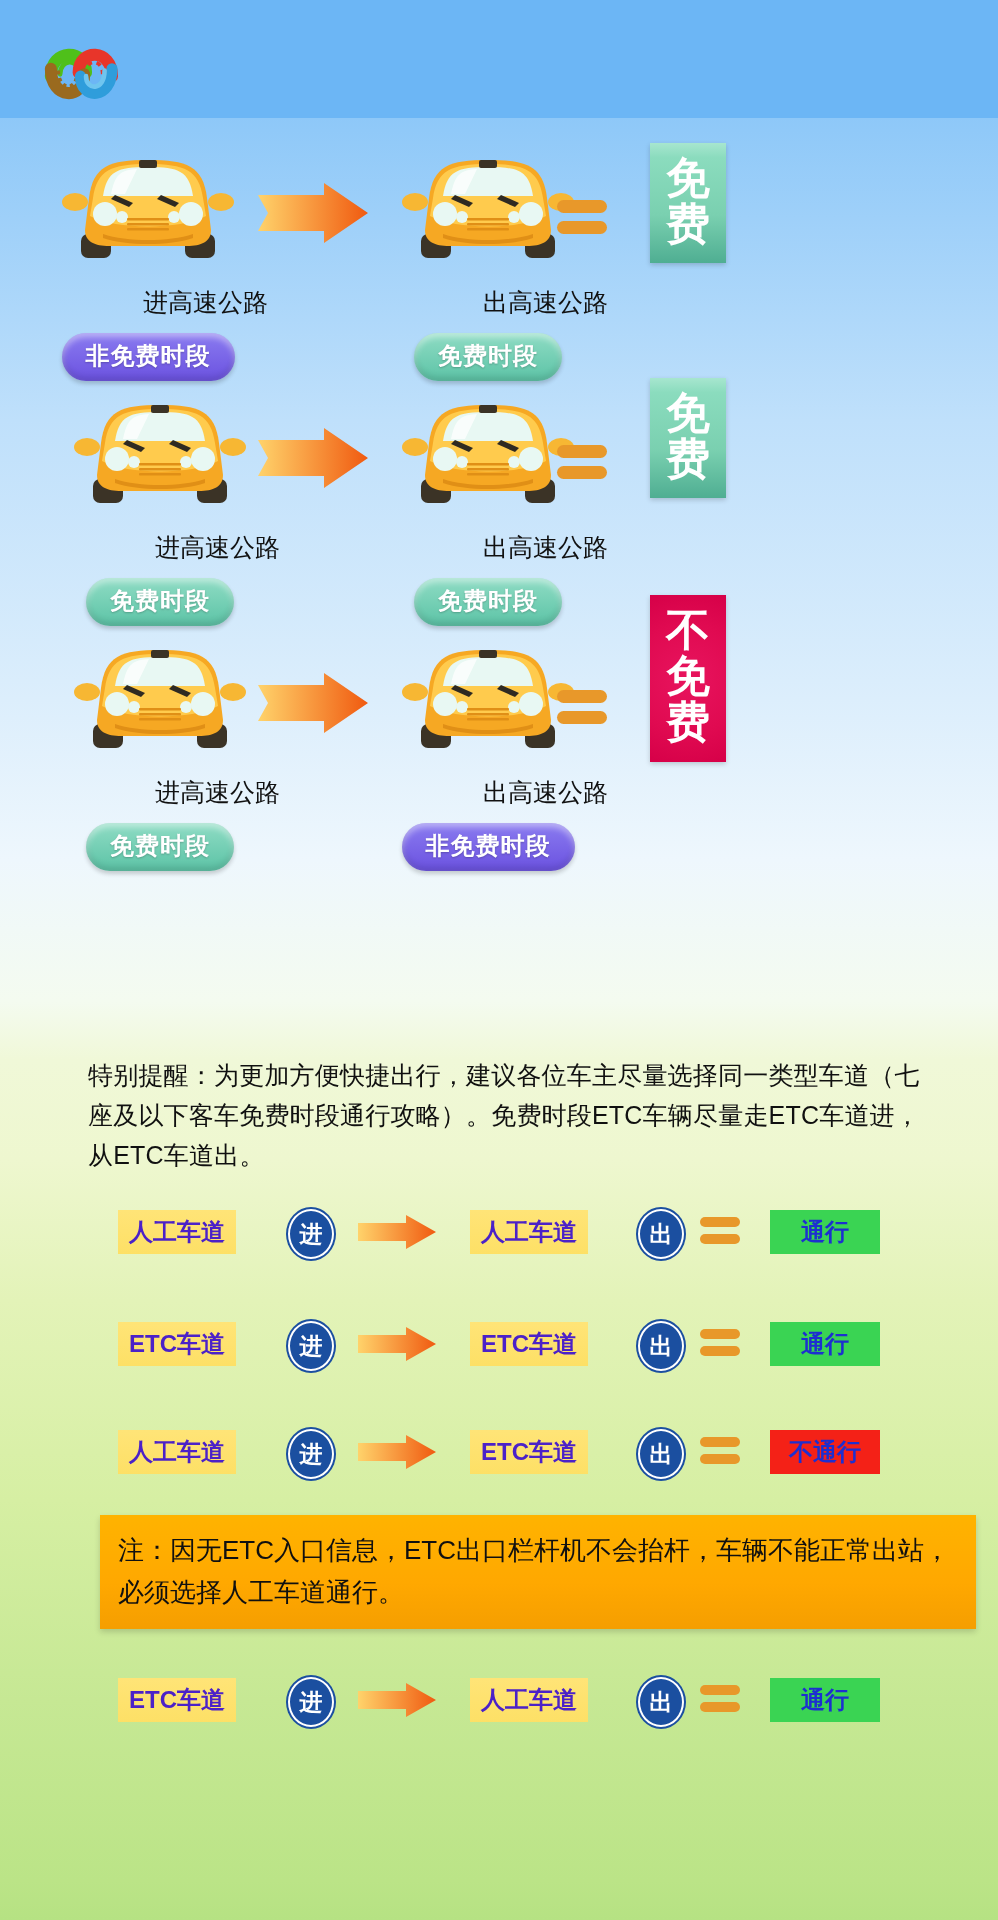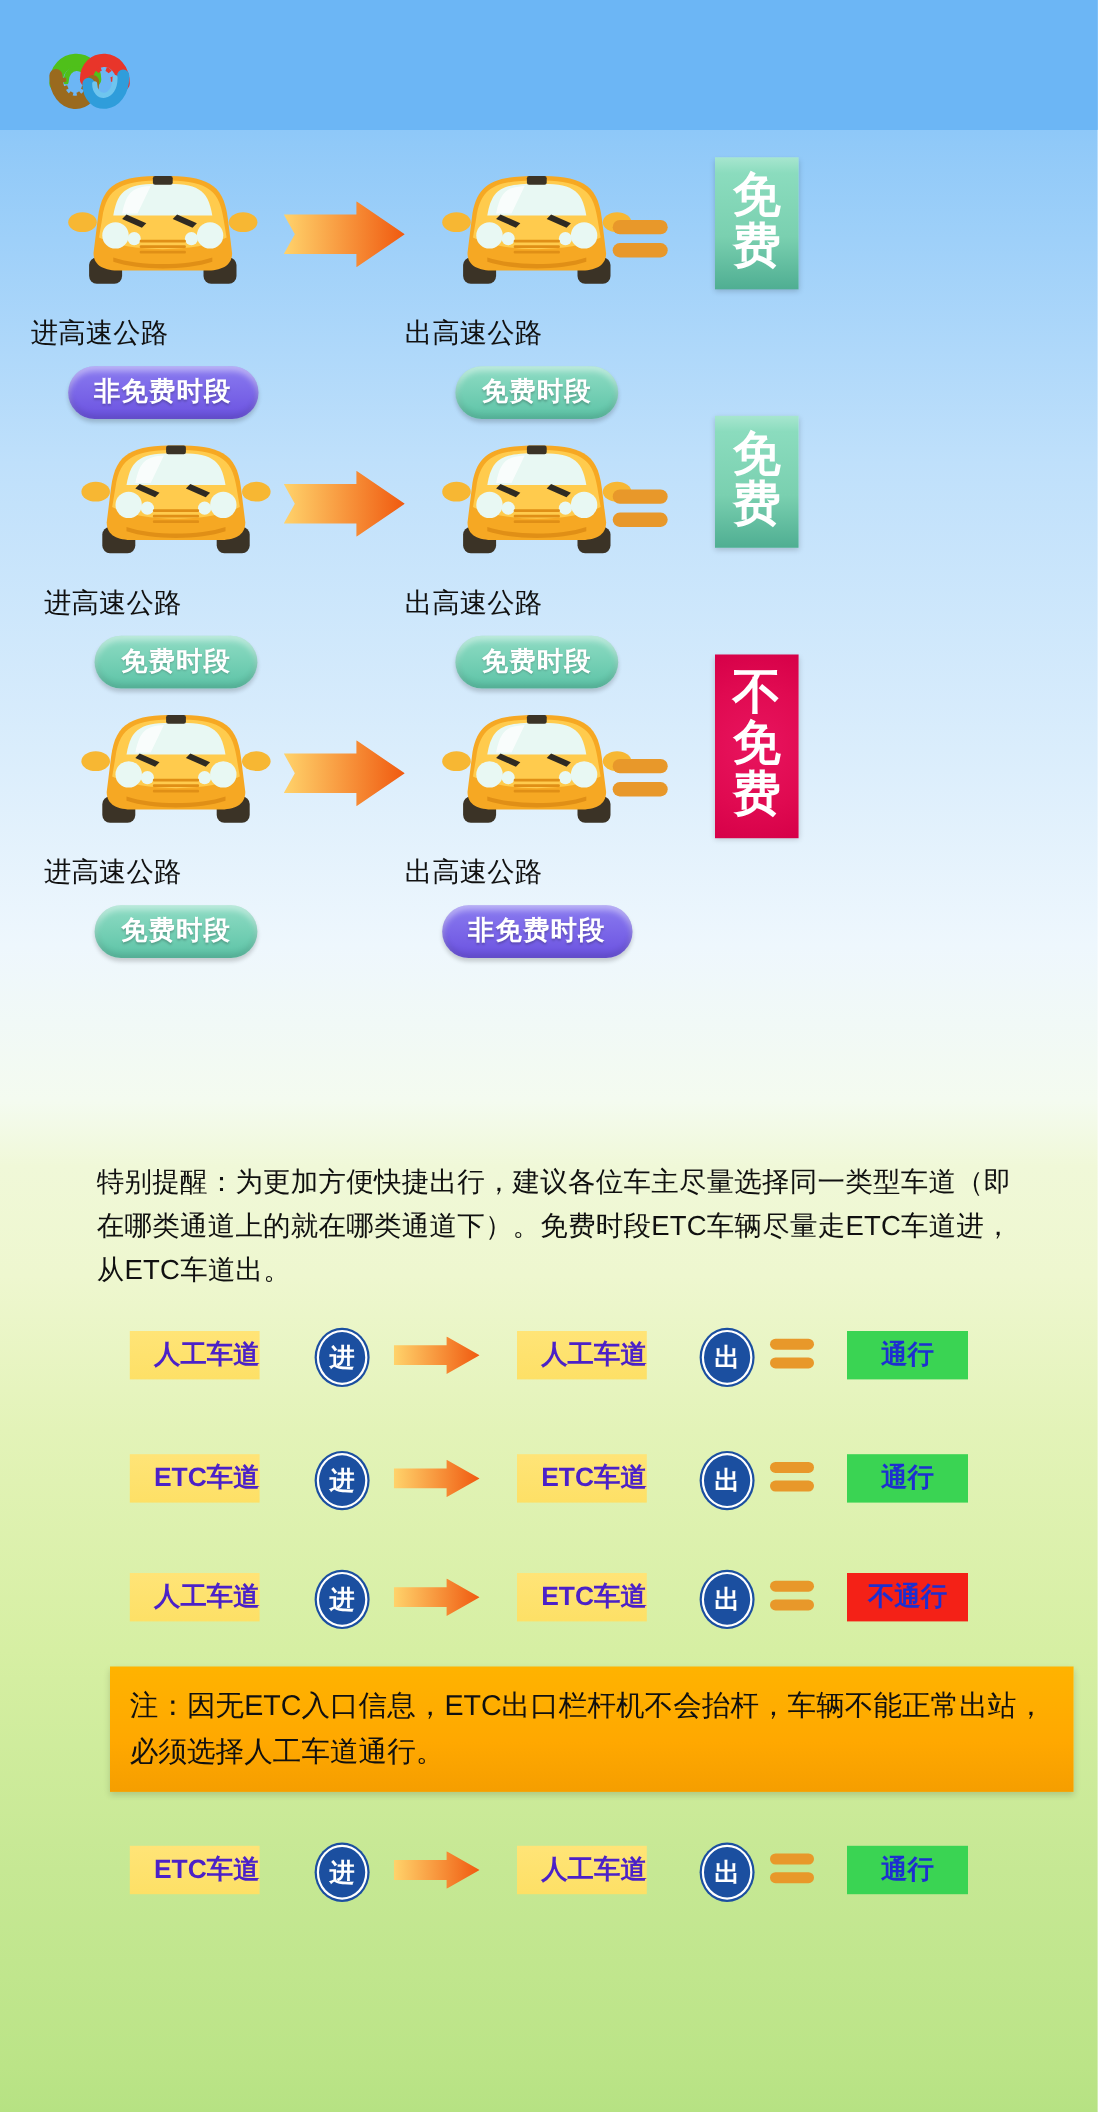--- a/index.html
+++ b/index.html
@@ -29,21 +29,21 @@
     color:#ffffff;font-size:43px;font-weight:bold;letter-spacing:2px;
     line-height:66px;white-space:nowrap;
     text-shadow:0 2px 3px rgba(0,0,0,.18);
   }
 
   
   .carrow{position:absolute;left:0;width:998px;height:280px;}
   .carbox{position:absolute;width:240px;}
   .car{position:relative;width:178px;height:140px;margin:0 auto;}
   .rowlabel{
-    text-align:left;font-size:25px;color:#111;font-weight:500;
+    text-align:right;font-size:25px;color:#111;font-weight:500;
     margin-top:8px;white-space:nowrap;
   }
   .pill{
     margin:14px auto 0;display:block;width:fit-content;
     padding:7px 24px 9px;border-radius:28px;
     font-size:24px;font-weight:bold;color:#ffffff;
     white-space:nowrap;letter-spacing:1px;
     text-shadow:0 1px 2px rgba(0,0,0,.22);
     box-shadow:0 3px 4px rgba(0,0,0,.18), inset 0 -4px 6px rgba(0,0,0,.12), inset 0 4px 6px rgba(255,255,255,.45);
   }
@@ -68,21 +68,21 @@
   
   .notice{
     position:absolute;left:88px;top:1055px;width:840px;
     font-size:25px;line-height:40px;color:#101010;font-weight:500;
     letter-spacing:.2px;
   }
 
   
   .lanerow{position:absolute;left:0;width:998px;height:48px;}
   .lane-chip{
-    position:absolute;height:44px;line-height:44px;width:118px;text-align:right;
+    position:absolute;height:44px;line-height:44px;width:118px;text-align:center;
     background:linear-gradient(to bottom,#ffe477,#fde066);
     color:#4b21c8;font-size:24px;font-weight:bold;white-space:nowrap;
   }
   .dot{
     position:absolute;width:42px;height:46px;border-radius:50%;
     background:#1b4fa0;border:2px solid #ffffff;
     box-shadow:0 0 0 2px #1b4fa0;
     color:#fff;font-size:23px;font-weight:bold;
     text-align:center;line-height:46px;
   }
@@ -360,21 +360,21 @@
         <i></i>
     </div>
 
     <div class="banner red" style="left:650px;top:-33px;">
       <span>不</span>
       <span>免</span>
       <span>费</span>
     </div>
   </div>
 
-  <div class="notice">特别提醒：为更加方便快捷出行，建议各位车主尽量选择同一类型车道（即在哪类通道上的就在哪类通道下）。免费时段ETC车辆尽量走ETC车道进，从ETC车道出。</div>
+  <div class="notice">特别提醒：为更加方便快捷出行，建议各位车主尽量选择同一类型车道（七座及以下客车免费时段通行攻略）。免费时段ETC车辆尽量走ETC车道进，从ETC车道出。</div>
 
   <div class="lanerow" style="top:1210px;">
     <div class="lane-chip" style="left:118px;">人工车道</div>
     <div class="dot" style="left:288px;top:-1px;">进</div>
     <div class="arrow-sm" style="left:358px;top:5px;">
       <svg viewBox="0 0 78 34" width="78" height="34">
         <defs>
             <linearGradient id="sg1" x1="0" y1="0" x2="1" y2="0">
           <stop offset="0" stop-color="#ffd36b"></stop>
               <stop offset="1" stop-color="#f05a10"></stop>

